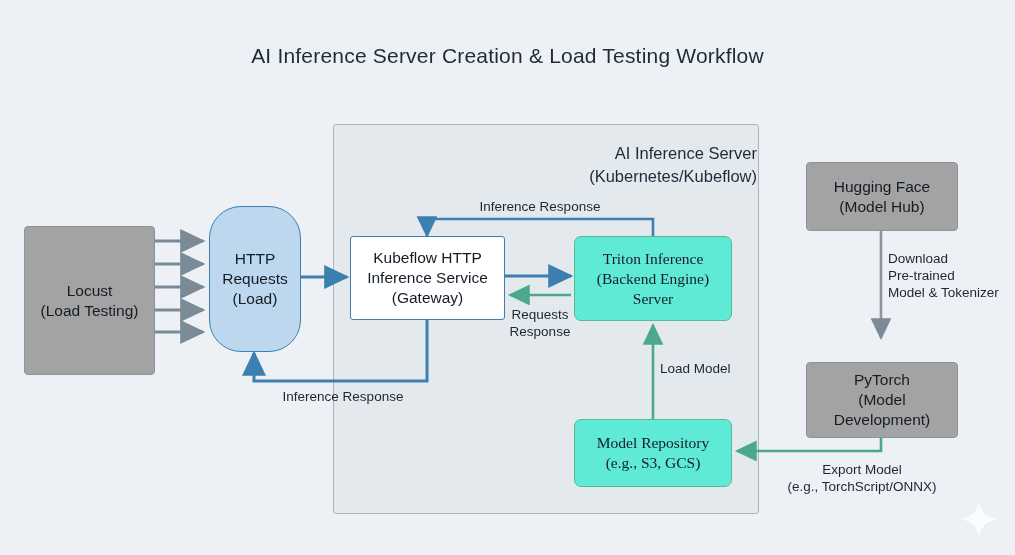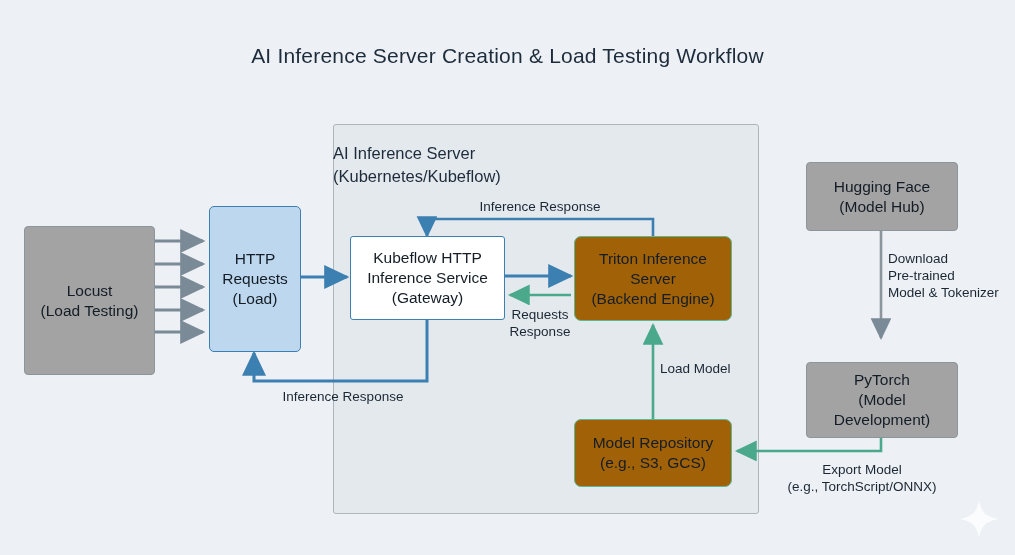--- a/index.html
+++ b/index.html
@@ -24,21 +24,21 @@
   }
 
   .group-box{
     position:absolute;
     border:1px solid #aeb6bd;
     border-radius:3px;
     background:#e4e9ee;
   }
   .group-title{
     position:absolute;
-    text-align:left;
+    text-align:right;
     font-size:16.5px;
     line-height:23px;
     color:#1d2b3a;
     white-space:nowrap;
   }
 
   .node{
     position:absolute;
     display:flex;
     align-items:center;
@@ -48,21 +48,21 @@
     line-height:20px;
     color:#141d26;
     box-sizing:border-box;
     padding:4px 6px;
   }
   .node span{display:block;}
 
   .n-white-gray{background:#a3a3a3;border:1.3px solid #8d959c;border-radius:4px;}
   .n-white-blue{background:#ffffff;border:1.6px solid #3c7fb1;border-radius:3px;}
   .n-blue{background:#bdd7ee;border:1.6px solid #3c7fb1;border-radius:5px;}
-  .n-green{background:#a16207;border:1.5px solid #5cb894;border-radius:7px;}
+  .n-green{background:#5eead4;border:1.5px solid #5cb894;border-radius:7px;font-family:Liberation Serif, serif;}
 
   .edge-label{
     position:absolute;
     font-size:13.5px;
     line-height:17px;
     color:#1b2733;
     text-align:center;
     white-space:pre-line;
   }
 
@@ -119,41 +119,41 @@
     <path d="M881,413 L881,451 L737,451" stroke="#4aa98a" stroke-width="2.6" fill="none" marker-end="url(#ah-green)"></path>
   </svg>
 
   <div class="node n-white-gray" style="left:24px;top:226px;width:131px;height:149px;">
     <div>
       <span>Locust</span>
       <span>(Load Testing)</span>
     </div>
   </div>
 
-  <div class="node n-blue" style="left:209px;top:206px;width:92px;height:146px;">
+  <div class="node n-blue" style="left:209px;top:206px;width:92px;height:146px;border-radius:32px;">
     <div>
       <span>HTTP</span>
       <span>Requests</span>
       <span>(Load)</span>
     </div>
   </div>
 
   <div class="node n-white-blue" style="left:350px;top:236px;width:155px;height:84px;">
     <div>
       <span>Kubeflow HTTP</span>
       <span>Inference Service</span>
       <span>(Gateway)</span>
     </div>
   </div>
 
   <div class="node n-green" style="left:574px;top:236px;width:158px;height:85px;">
     <div>
       <span>Triton Inference</span>
+      <span>(Backend Engine)</span>
       <span>Server</span>
-      <span>(Backend Engine)</span>
     </div>
   </div>
 
   <div class="node n-green" style="left:574px;top:419px;width:158px;height:68px;">
     <div>
       <span>Model Repository</span>
       <span>(e.g., S3, GCS)</span>
     </div>
   </div>
 

